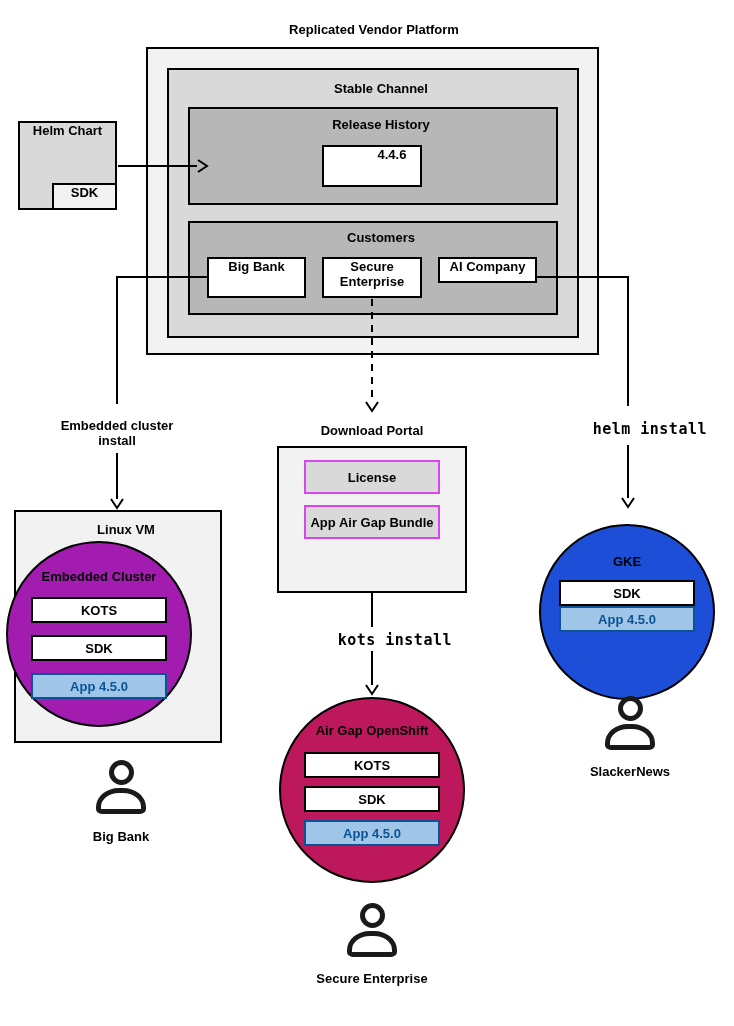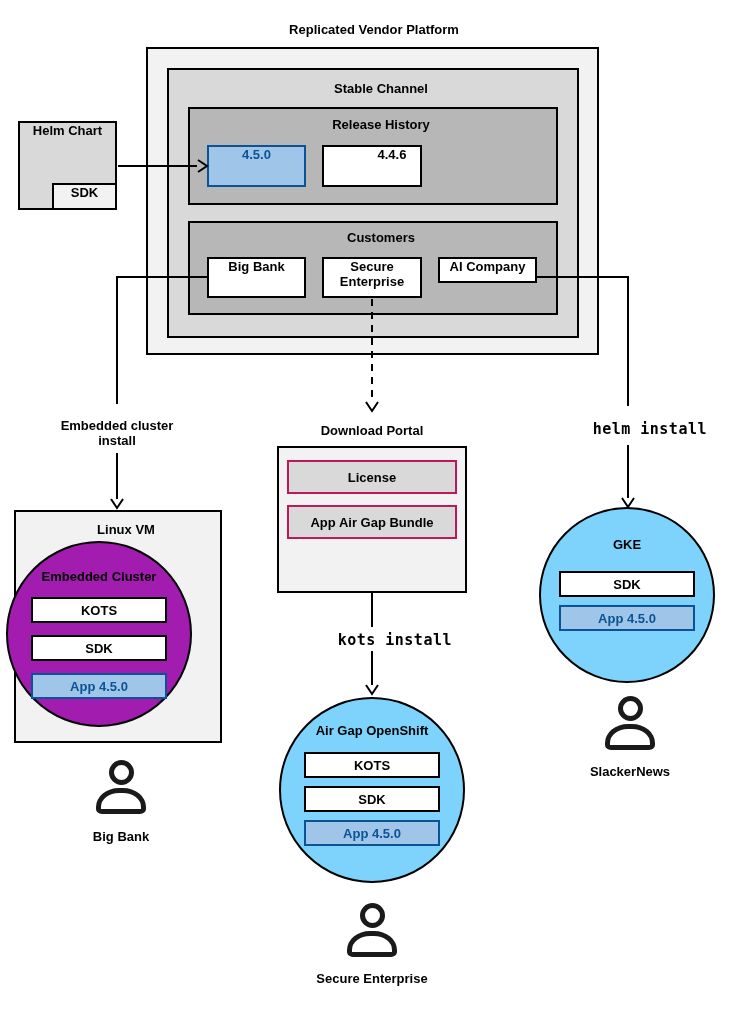--- a/index.html
+++ b/index.html
@@ -35,31 +35,31 @@
   
   #embedded-label { left:47px;  top:418px; width:140px; line-height:15px; }
   #dl-title       { left:292px; top:423px; width:160px; }
   .mono { font-family:"DejaVu Sans Mono", monospace; font-weight:700; font-size:15px; color:#000; text-align:right; letter-spacing:0.5px; }
   #kots-install   { left:292px; top:631px; width:160px; }
   #helm-install   { left:547px; top:420px; width:160px; }
 
   
   #dl-box { left:277px; top:446px; width:190px; height:147px; background:#f2f2f2;
             display:flex; flex-direction:column; align-items:center; padding-top:12px; gap:11px; }
-  .dlitem { width:170px; height:34px; background:#d9d9d9; border:2px solid #be185d; box-sizing:border-box;
+  .dlitem { width:136px; height:34px; background:#d9d9d9; border:2px solid #d946ef; box-sizing:border-box;
             display:flex; align-items:center; justify-content:center; font-weight:700; font-size:13px; flex:0 0 auto; }
 
   
   #linuxvm-box { left:14px; top:510px; width:208px; height:233px; background:#f2f2f2; }
   #linuxvm-box .boxtitle { top:10px; }
   .circle { border-radius:50%; border:2px solid #000; display:flex; flex-direction:column; align-items:center; }
   #ec-circle  { left:6px;  top:541px; width:186px; height:186px; background:#a21caf; padding-top:26px; gap:12px; }
-  #os-circle  { left:279px; top:697px; width:186px; height:186px; background:#7dd3fc; padding-top:24px; gap:8px; }
+  #os-circle  { left:279px; top:697px; width:186px; height:186px; background:#be185d; padding-top:24px; gap:8px; }
   #os-circle .ctitle { margin-bottom:5px; }
-  #gke-circle { left:539px; top:507px; width:176px; height:176px; background:#7dd3fc; padding-top:28px; gap:8px; }
+  #gke-circle { left:539px; top:524px; width:176px; height:176px; background:#1d4ed8; padding-top:28px; }
   #gke-circle .ctitle { margin-bottom:10px; }
   .ctitle { font-weight:700; font-size:13px; color:#000; text-align:center; line-height:16px; flex:0 0 auto; }
   .cbox { width:136px; height:26px; border:2px solid #000; background:#fff; box-sizing:border-box;
           display:flex; align-items:center; justify-content:center; font-weight:700; font-size:13px; color:#000; flex:0 0 auto; }
   .blue { background:#9fc5e8; border-color:#0b5394; color:#0b5394; }
 
   
   .person { position:absolute; width:50px; display:flex; flex-direction:column; align-items:center; }
   .person .head  { width:15px; height:15px; border:5px solid #1a1a1a; border-radius:50%; background:transparent; }
   .person .pbody { margin-top:3px; width:40px; height:16px; border:5px solid #1a1a1a; box-sizing:content-box;
@@ -83,21 +83,20 @@
 
   <div id="outer-box" class="abs frame"></div>
 
   <div id="stable-box" class="abs frame">
     <div class="boxtitle">Stable Channel</div>
   </div>
 
   <div id="release-box" class="abs frame">
     <div class="boxtitle">Release History</div>
   </div>
-  <div id="rel-450" class="abs frame center t blue">4.5.0</div>
   <div id="rel-446" class="abs frame center t">4.4.6</div>
 
   <div id="customers-box" class="abs frame">
     <div class="boxtitle">Customers</div>
   </div>
   <div id="cust-bigbank" class="abs frame center t">Big Bank</div>
   <div id="cust-secure" class="abs frame center t">Secure Enterprise</div>
   <div id="cust-ai" class="abs frame center t">AI Company</div>
 
   <div id="helm-box" class="abs frame center t">

